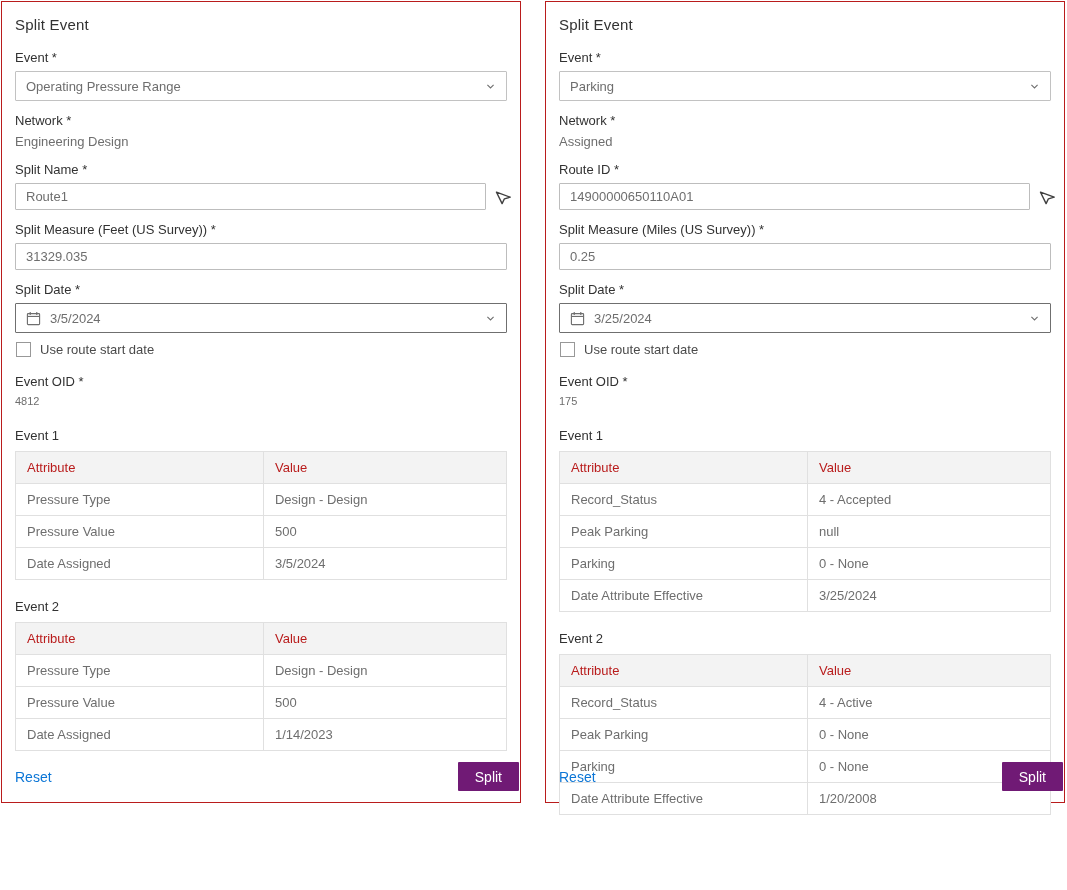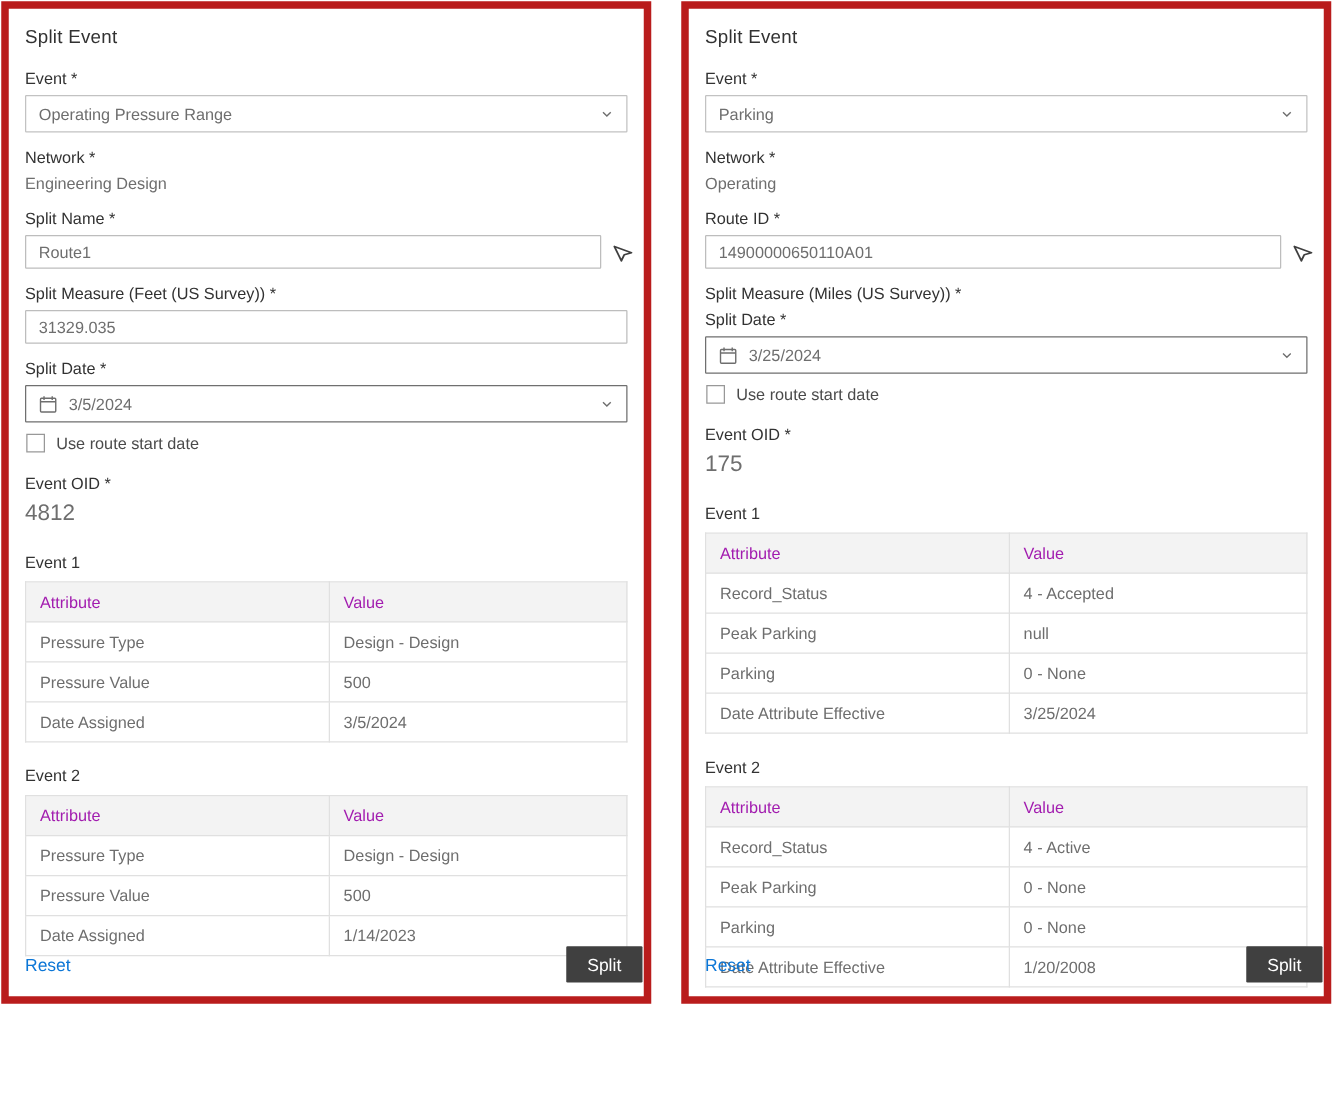--- a/index.html
+++ b/index.html
@@ -5,21 +5,21 @@
   * { box-sizing: border-box; }
   html, body { margin: 0; padding: 0; }
   body {
     width: 1067px; height: 890px; position: relative;
     background: #ffffff;
     font-family: "Liberation Sans", sans-serif;
     -webkit-font-smoothing: antialiased;
   }
   .panel {
     position: absolute; top: 1px; height: 802px; width: 520px;
-    border: 6px solid #b91c1c; background: #fff;
+    border: 1px solid #b91c1c; background: #fff;
     padding: 12px 13px 0 13px;
   }
   .panel.left  { left: 1px; }
   .panel.right { left: 545px; }
 
   .panel-title { font-size: 15px; color: #323232; margin: 2px 0 17px 0; letter-spacing: .2px; }
 
   .field-label { font-size: 13px; color: #323232; margin: 0 0 6px 0; }
   .static-value { font-size: 13px; color: #6e6e6e; margin: 0 0 13px 0; }
 
@@ -45,42 +45,42 @@
   .date-box .cal { margin-right: 9px; display: inline-flex; }
   .chevron { display: inline-flex; margin-left: 8px; }
 
   .checkbox-row { display: flex; margin: 0 0 17px 1px; }
   .checkbox {
     width: 15px; height: 15px; border: 1px solid #989898; background: #fff;
     flex: 0 0 auto; cursor: pointer;
   }
   .checkbox-text { font-size: 13px; color: #4a4a4a; margin-left: 9px; }
 
-  .oid-value { font-size: 18px; color: #6e6e6e; margin: 0 0 21px 0; }
+  .oid-value { font-size: 11px; color: #6e6e6e; margin: 0 0 21px 0; }
 
   .tbl-heading { font-size: 13px; color: #323232; margin: 0 0 8px 0; }
   table.attr {
     width: 100%; border-collapse: collapse; table-layout: fixed;
     margin: 0 0 19px 0; font-size: 13px;
   }
   table.attr th, table.attr td {
     border: 1px solid #e0e0e0; text-align: left; font-weight: normal;
     padding: 8px 11px; height: 31px;
   }
-  table.attr th { background: #f3f3f3; color: #a21caf; }
+  table.attr th { background: #f3f3f3; color: #b91c1c; }
   table.attr td { color: #6e6e6e; background: #fff; }
   table.attr col.c1 { width: 50.5%; }
 
   .footer {
     position: absolute; left: 13px; right: 1px; bottom: 11px;
     display: flex; justify-content: space-between; align-items: center;
   }
   .reset-link { font-size: 14px; color: #0c76d6; cursor: pointer; }
   .split-btn {
-    background: #404040; color: #ffffff; border: none; border-radius: 1px;
+    background: #701a75; color: #ffffff; border: none; border-radius: 1px;
     font-family: "Liberation Sans", sans-serif; font-size: 14px;
     padding: 6px 17px; height: 29px; cursor: pointer;
   }
 </style>
 </head>
 <body>
 
 <div class="panel left">
   <div class="panel-title">Split Event</div>
 
@@ -201,33 +201,34 @@
   <div class="select-box field-gap">
     <span class="grow">Parking</span>
     <span class="chevron">
       <svg width="11" height="11" viewBox="0 0 16 16">
           <path d="M3.5 5.5 L8 10 L12.5 5.5" fill="none" stroke="#6e6e6e" stroke-width="1.6"></path>
         </svg>
     </span>
   </div>
 
   <div class="field-label">Network *</div>
-  <div class="static-value">Operating</div>
+  <div class="static-value">Assigned</div>
 
   <div class="field-label">Route ID *</div>
   <div class="route-row">
     <input class="text-input" type="text" value="14900000650110A01" style="">
     <span class="pointer-icon">
       <svg width="18" height="16" viewBox="0 0 18 16">
           <path d="M1.5 3.2 L15.2 8.2 L9.4 9.8 L7.1 14.6 Z" fill="#ffffff" stroke="#3f3f3f" stroke-width="1.4" stroke-linejoin="round"></path>
         </svg>
     </span>
   </div>
 
   <div class="field-label">Split Measure (Miles (US Survey)) *</div>
+  <input class="text-input field-gap" type="text" value="0.25" style="">
 
   <div class="field-label">Split Date *</div>
   <div class="select-box date-box">
     <span class="cal">
       <svg width="15" height="15" viewBox="0 0 16 16" fill="none" stroke="#6e6e6e" stroke-width="1.2">
           <rect x="1.5" y="2.8" width="13" height="11.7" rx="0.8"></rect>
           <line x1="4.5" y1="1" x2="4.5" y2="4.2"></line>
           <line x1="11.5" y1="1" x2="11.5" y2="4.2"></line>
           <line x1="1.5" y1="5.8" x2="14.5" y2="5.8"></line>
         </svg>

